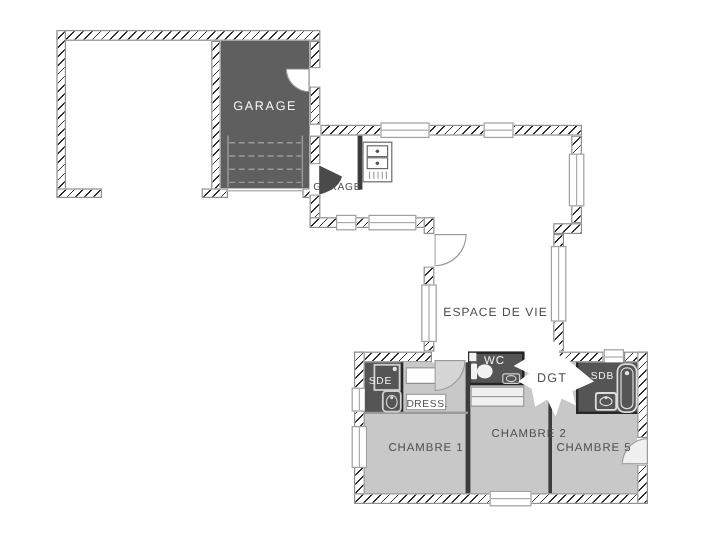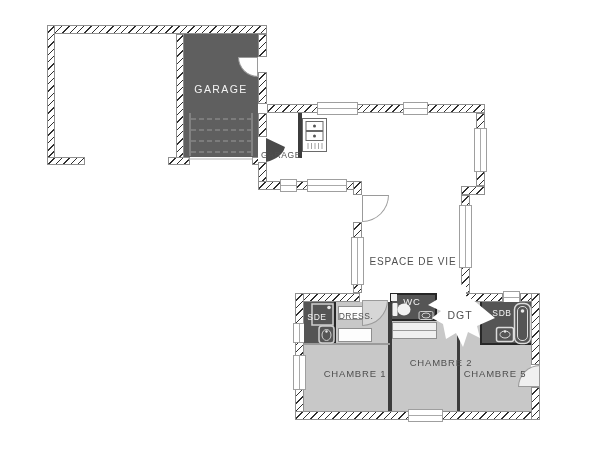--- a/index.html
+++ b/index.html
@@ -157,20 +157,20 @@
       <circle cx="505" cy="331.5" r="1.2" fill="#e8e8e8" stroke="none"></circle>
     </g>
 
     <polygon fill="#ffffff" points="428,305 443,296 450,294 450,285 466,285 466,296 472,299 495,318 477,326 480,338 468,332 463,347 456,333 446,339 443,324 432,318 441,311"></polygon>
   </svg>
 
   <div class="lbl light" style="left:221px;top:89px;font-size:10.5px;letter-spacing:1.4px;">GARAGE</div>
   <div class="lbl" style="left:281px;top:155px;font-size:8.5px;letter-spacing:0.6px;">GARAGE</div>
   <div class="lbl" style="left:413px;top:214px;font-size:10px;letter-spacing:0.9px;margin-top:47px;">ESPACE DE VIE</div>
   <div class="lbl light" style="left:317px;top:317px;font-size:8.5px;letter-spacing:0.6px;">SDE</div>
-  <div class="lbl" style="left:356px;top:316px;font-size:8.5px;letter-spacing:0.5px;">DRESS.</div>
+  <div class="lbl" style="left:356px;top:336px;font-size:8.5px;letter-spacing:0.5px;">DRESS.</div>
   <div class="lbl light" style="left:412px;top:301px;font-size:9.5px;letter-spacing:0.8px;">WC</div>
   <div class="lbl" style="left:460px;top:315px;font-size:10.5px;letter-spacing:1px;">DGT</div>
   <div class="lbl light" style="left:502px;top:313px;font-size:8.5px;letter-spacing:0.6px;">SDB</div>
   <div class="lbl" style="left:355px;top:373px;font-size:9.5px;letter-spacing:0.8px;">CHAMBRE 1</div>
   <div class="lbl" style="left:423px;top:362px;font-size:9.5px;letter-spacing:0.8px;padding-left:36px;">CHAMBRE 2</div>
   <div class="lbl" style="left:495px;top:373px;font-size:9.5px;letter-spacing:0.8px;">CHAMBRE 5</div>
 </div>
 
 </body></html>

